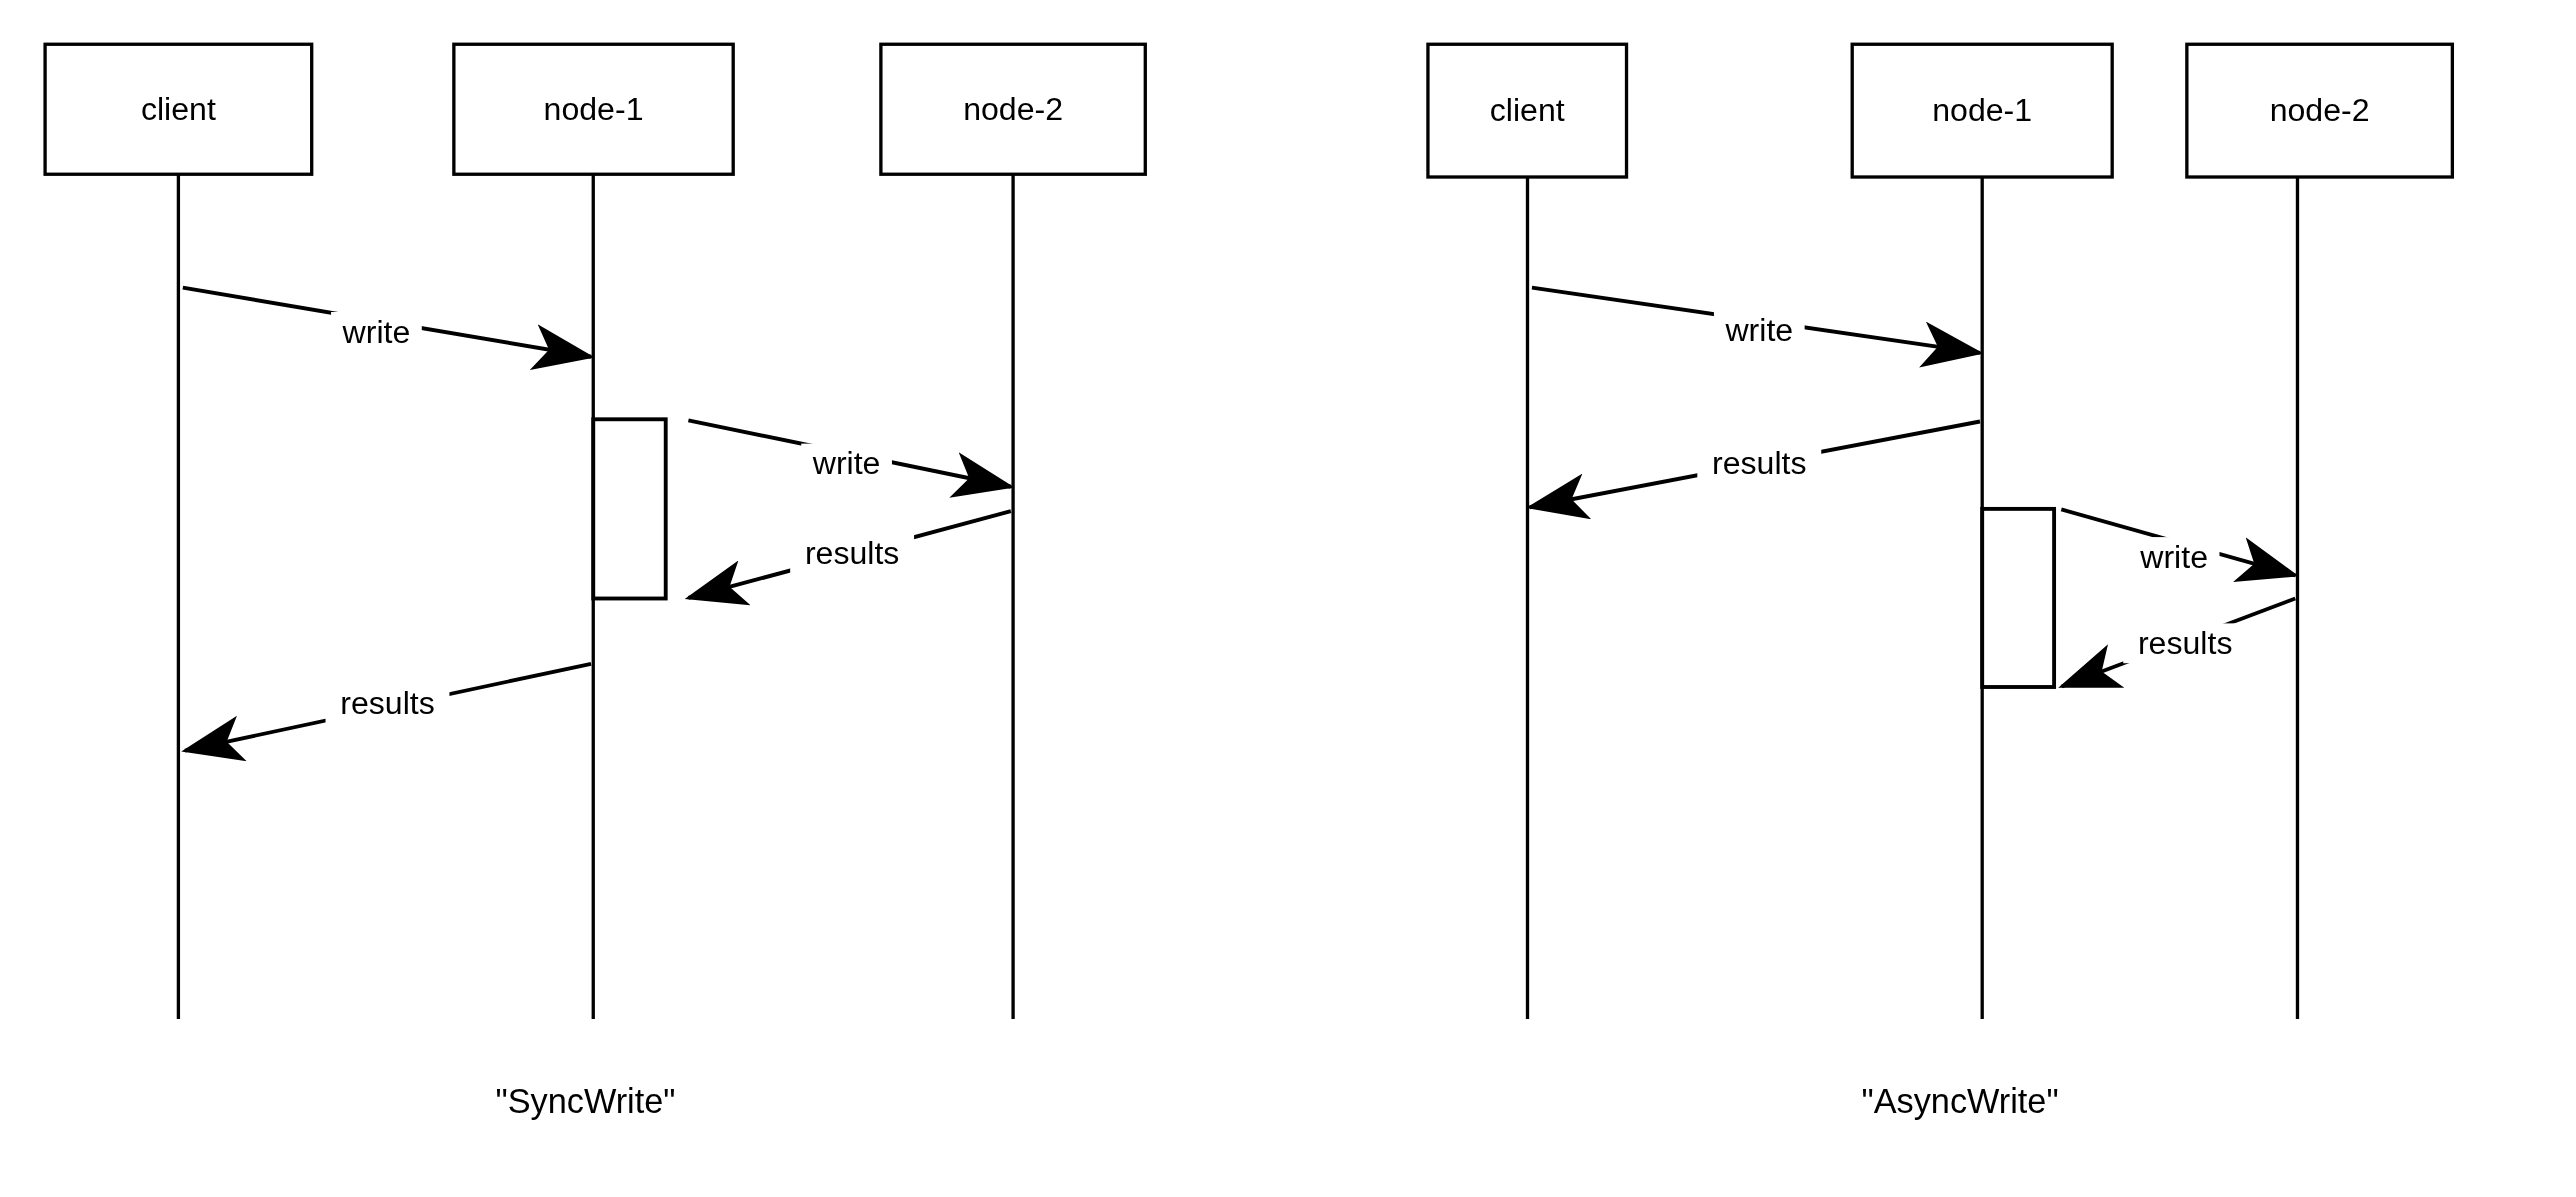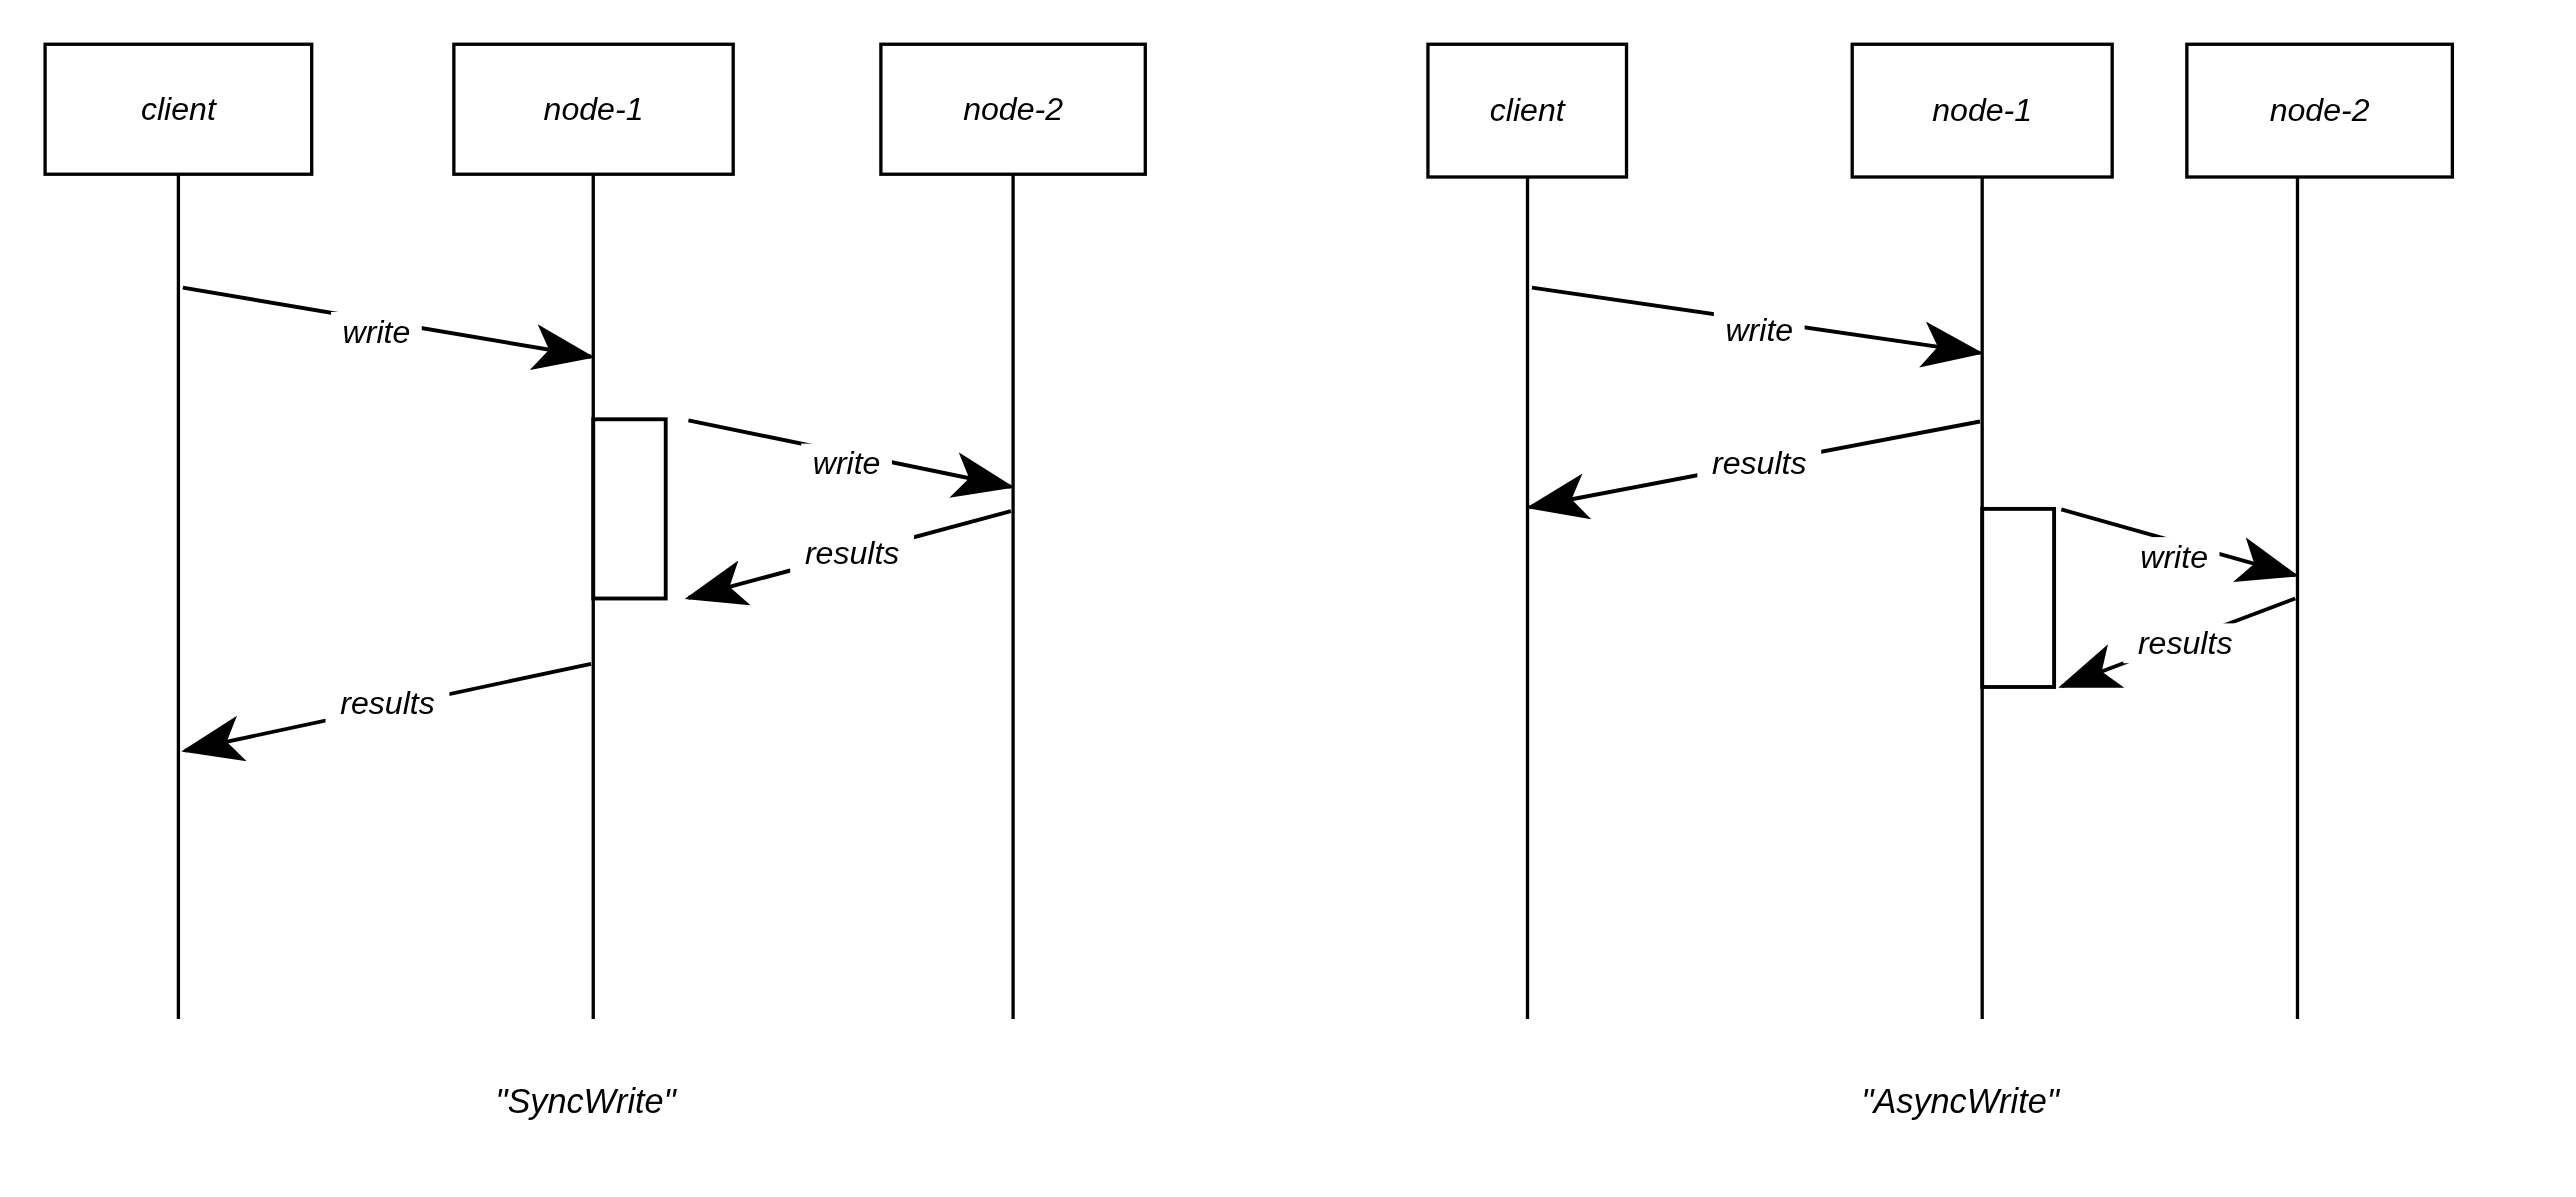--- a/index.html
+++ b/index.html
@@ -12,21 +12,20 @@
     height: 1197px;
     font-family: "Liberation Sans", sans-serif;
     color: #000000;
     overflow: hidden;
   }
   #canvas {
     position: relative;
     width: 2280px;
     height: 1197px;
     background: #ffffff;
-    font-style: italic;
   }
   svg.diagram {
     position: absolute;
     top: 0;
     left: 0;
     width: 2576px;
     height: 1197px;
   }
   .lifeline-box {
     fill: #ffffff;

